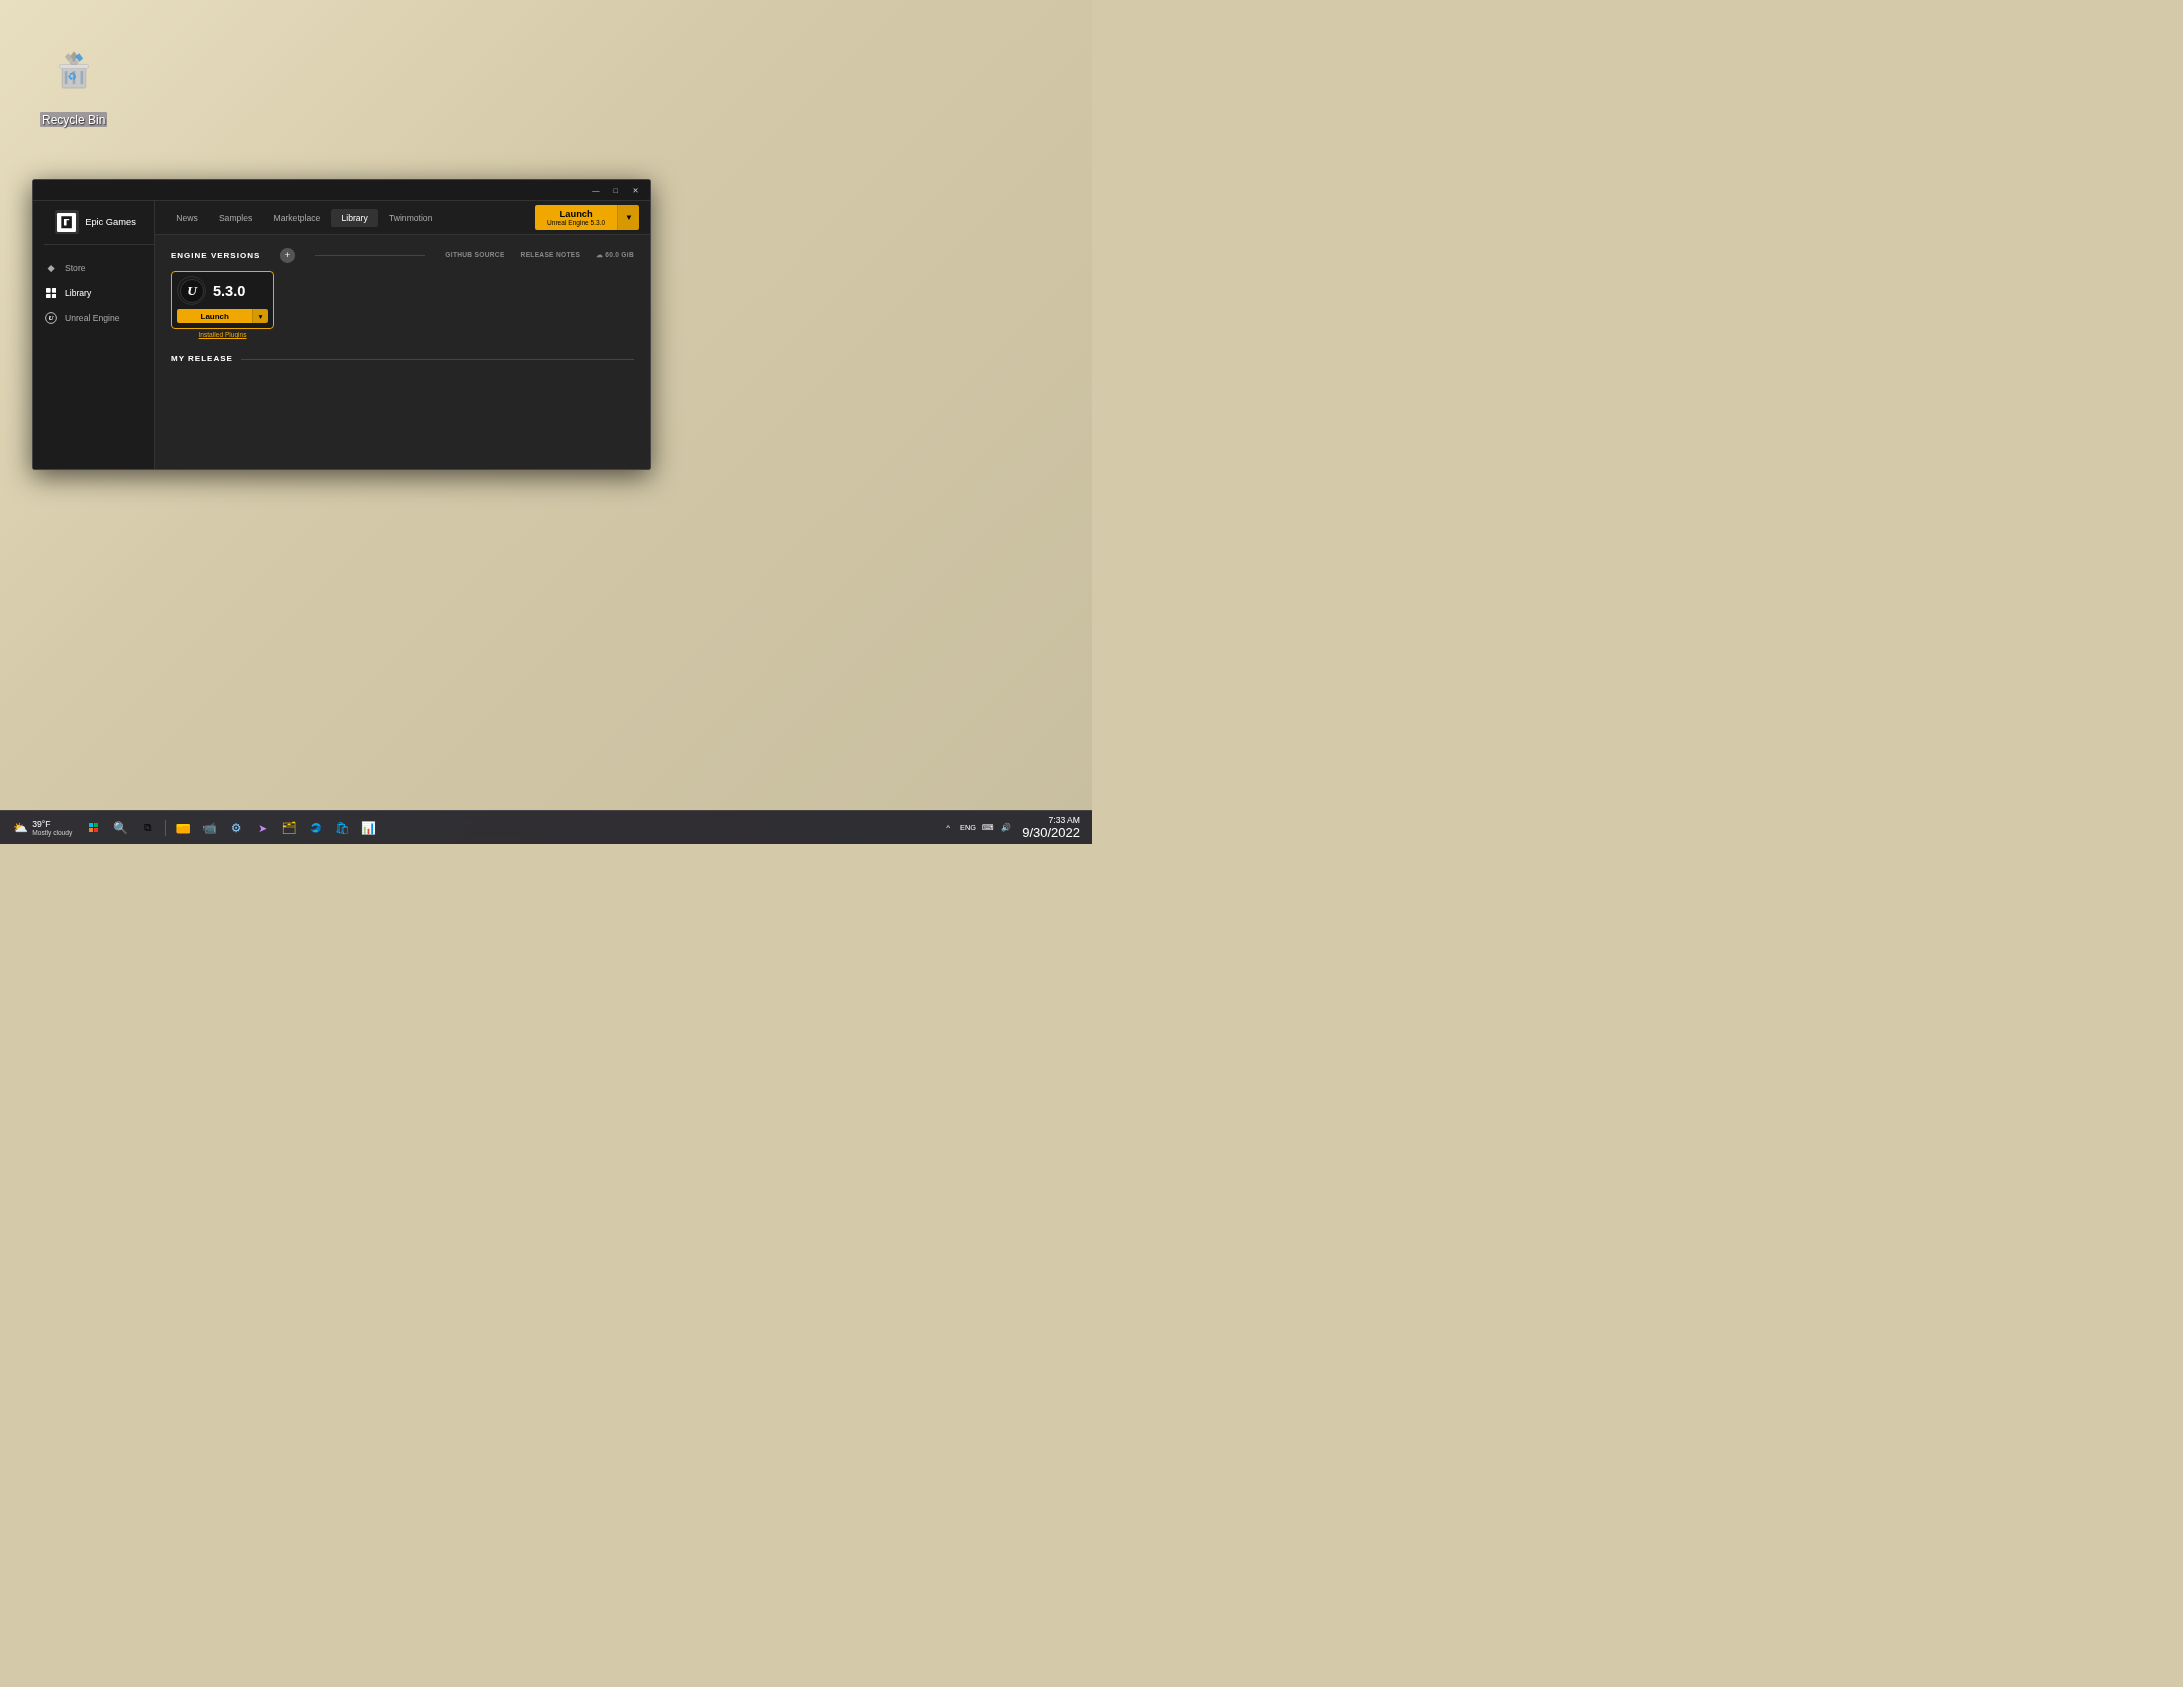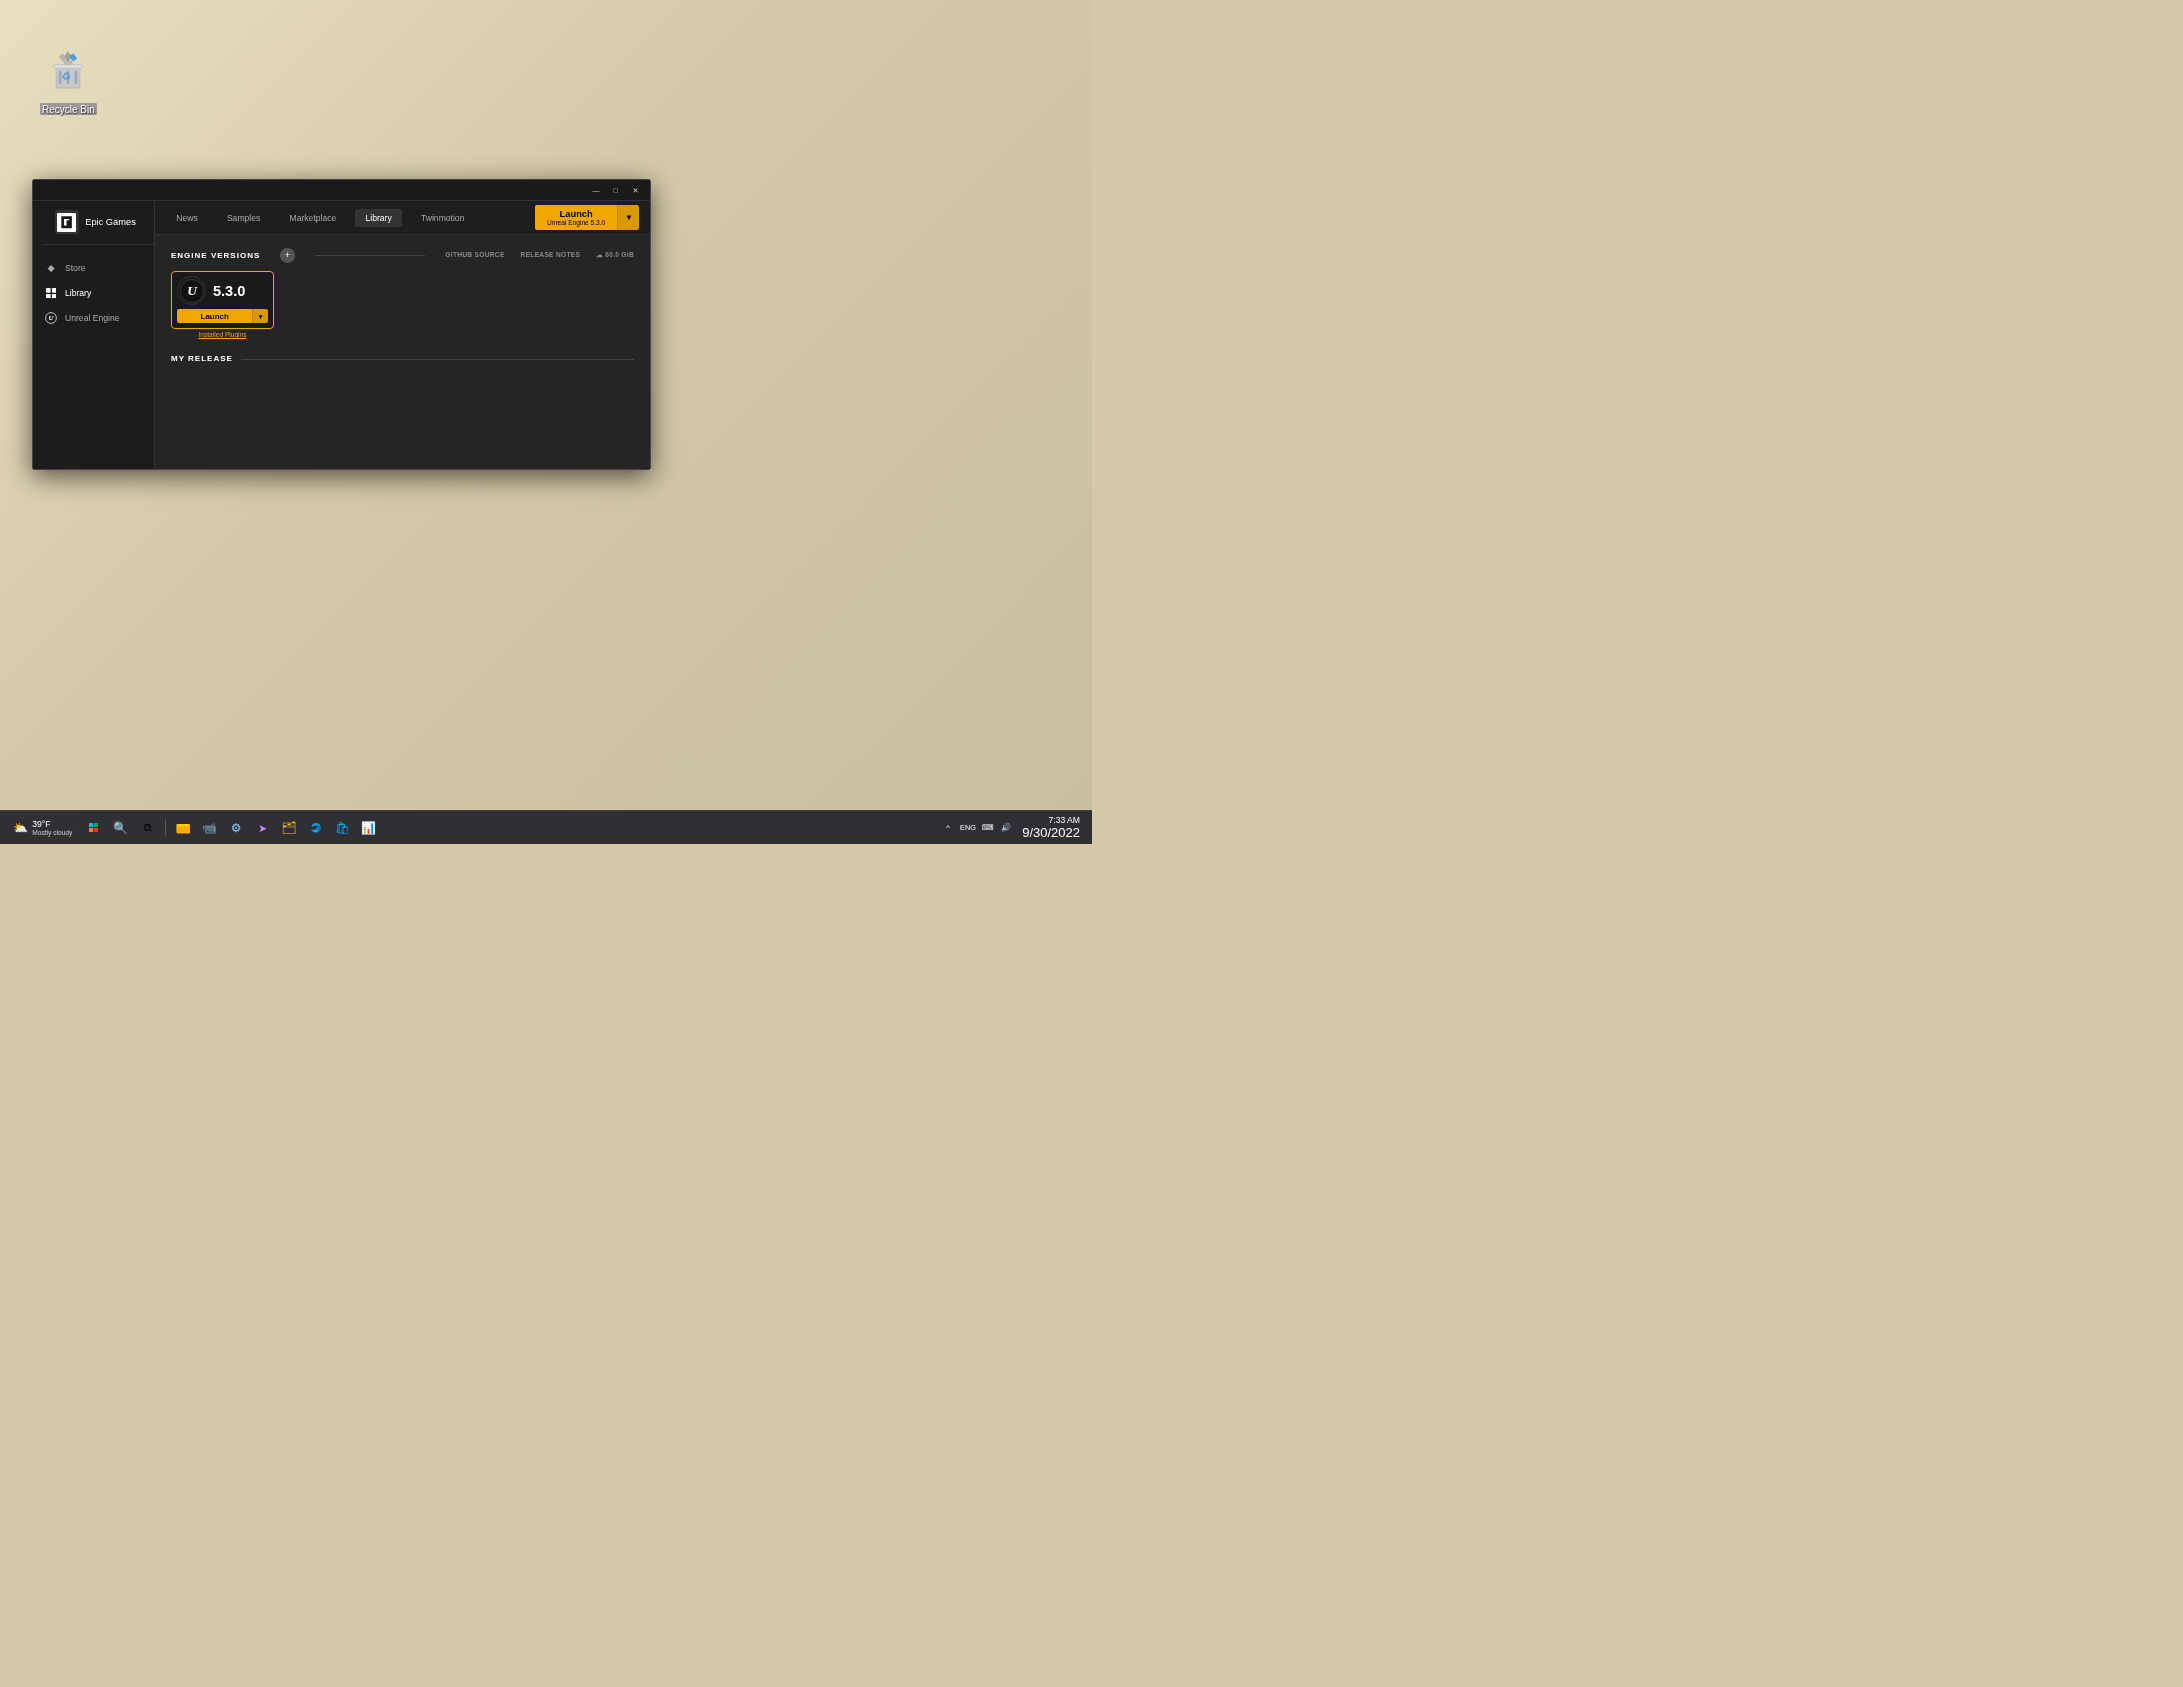--- a/index.html
+++ b/index.html
@@ -30,23 +30,23 @@
     }
 
     .recycle-bin-icon {
       width: 42px;
       height: 42px;
       margin: 0 auto;
     }
 
     .recycle-bin-label {
       color: white;
-      font-size: 10px;
+      font-size: 12px;
       text-shadow: 0.7px 0.7px 1.3px rgba(0,0,0,0.8);
-      margin-top: 9px;
+      margin-top: 18px;
       background: rgba(0,0,80,0.3);
       padding: 0.7px 2px;
       border-radius: 1.3px;
     }
 
     
     .launcher-window {
       position: absolute;
       top: 179px;
       left: 32px;
@@ -180,21 +180,21 @@
       overflow: hidden;
     }
 
     
     .top-nav {
       height: 34px;
       background: #1e1e1e;
       display: flex;
       align-items: center;
       padding: 0 10.6px;
-      gap: 8px;
+      gap: 0;
       border-bottom: 0.7px solid #333;
     }
 
     .nav-tab {
       padding: 4px 10.6px;
       color: #aaa;
       font-size: 8.6px;
       cursor: pointer;
       border-radius: 2.6px;
       transition: color 0.2s;

